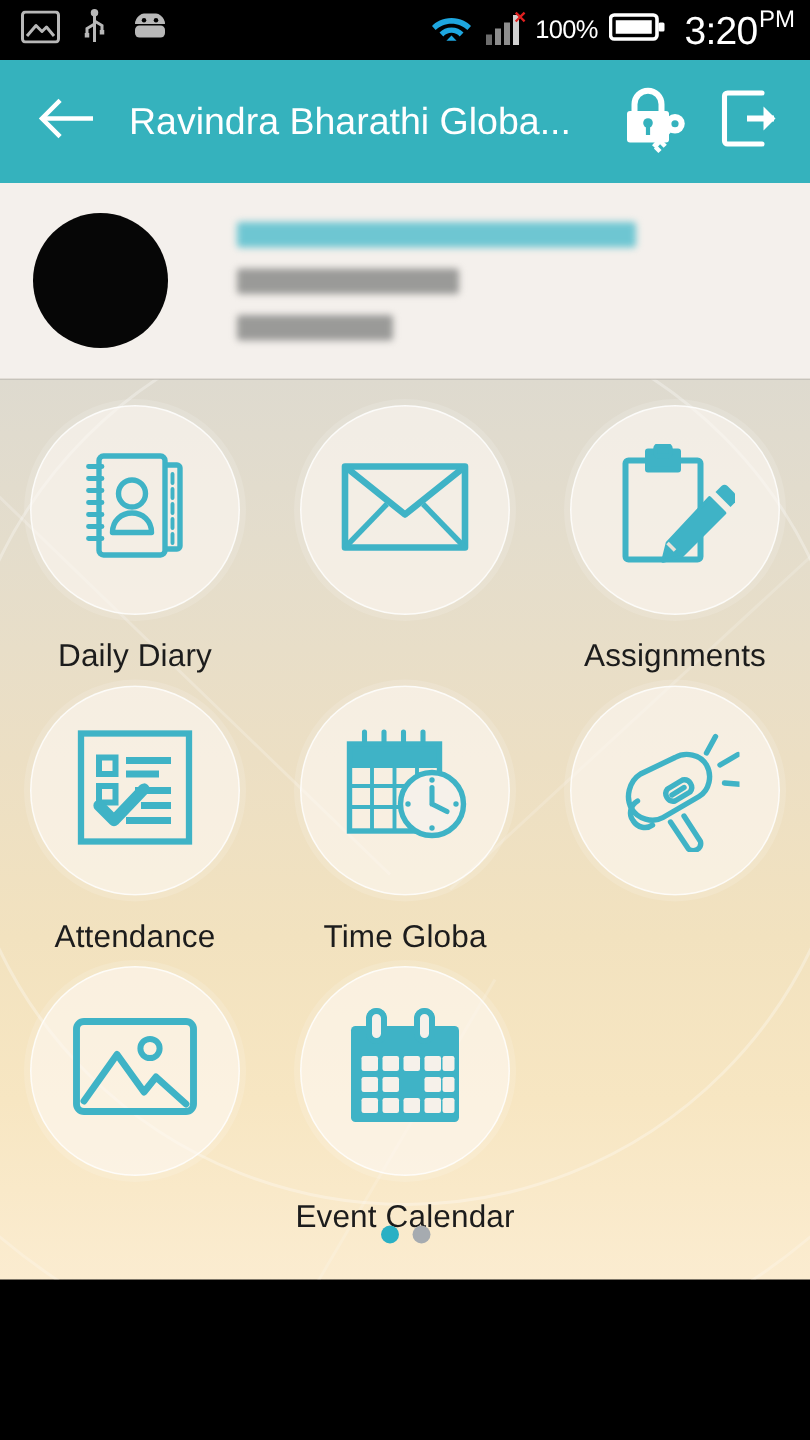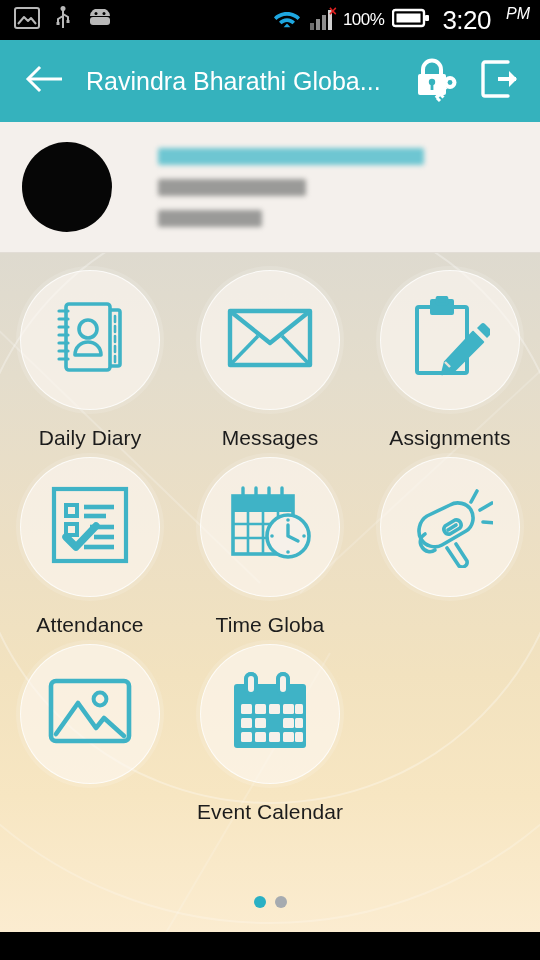--- a/index.html
+++ b/index.html
@@ -26,21 +26,21 @@
   .sb-left { display: flex; align-items: center; gap: 16px; }
   .sb-right { margin-left: auto; display: flex; align-items: center; gap: 8px; }
   .sb-icon { display: block; }
   .sb-pct {
     color: #ffffff; font-size: 17px; letter-spacing: -0.5px;
     font-family: "Liberation Sans", sans-serif;
   }
   .sb-time {
     color: #ffffff; font-size: 26px; letter-spacing: -0.5px;
   }
-  .sb-ampm { color: #ffffff; font-size: 16px; margin-left: 15px; font-style: italic; }
+  .sb-ampm { color: #ffffff; font-size: 16px; margin-left: 1px; }
   .sb-time-wrap { display: flex; align-items: flex-start; margin-left: 4px; }
 
   .signal-wrap { position: relative; width: 26px; height: 26px; }
   .sig-x {
     position: absolute; top: -3px; right: -2px;
     color: #e02020; font-size: 14px; line-height: 1; font-weight: bold;
   }
 
   
   .toolbar {
@@ -86,21 +86,21 @@
     height: 18px; border-radius: 2px;
     filter: blur(2.6px);
   }
   .redact.l1 { width: 266px; background: #6ec6d2; height: 17px; }
   .redact.l2 { width: 148px; background: #9a9a98; height: 17px; }
   .redact.l3 { width: 104px; background: #9a9a98; height: 17px; }
 
   
   .grid-area {
     position: absolute; top: 253px; left: 0;
-    width: 540px; height: 679px;
+    width: 540px; height: 600px;
     background:
       linear-gradient(180deg,
         #dedacf 0%,
         #e4ddcc 18%,
         #ecdfc4 42%,
         #f2e2bf 62%,
         #f7e6c2 80%,
         #fbecd0 100%);
     overflow: hidden;
   }
@@ -289,21 +289,20 @@
             <svg width="86" height="62" viewBox="0 0 86 62">
               <g fill="none" stroke="#3fb3c6" stroke-width="4.4" stroke-linejoin="round">
                 <rect x="3" y="4" width="80" height="54"></rect>
                 <path d="M3 4 L43 36 L83 4"></path>
                 <path d="M3 58 L31 29" stroke-width="3.6"></path>
                 <path d="M83 58 L55 29" stroke-width="3.6"></path>
               </g>
             </svg>
           </span>
         </div>
-        <div class="cell-label">Messages</div>
       </div>
 
       <div class="cell">
         <div class="circle">
           <span>
             <svg width="80" height="84" viewBox="0 0 80 84">
               <g fill="none" stroke="#3fb3c6" stroke-width="4" stroke-linejoin="round">
                 <path d="M22 11 H9 a2 2 0 0 0-2 2 v62 a2 2 0 0 0 2 2 h46 a2 2 0 0 0 2-2 V13 a2 2 0 0 0-2-2 H42"></path>
                 <path d="M22 5 h20 v12 H22 z" fill="#3fb3c6" stroke="#3fb3c6"></path>
                 <rect x="27" y="1" width="10" height="7" rx="2" fill="#3fb3c6" stroke="#3fb3c6" stroke-width="3"></rect>

